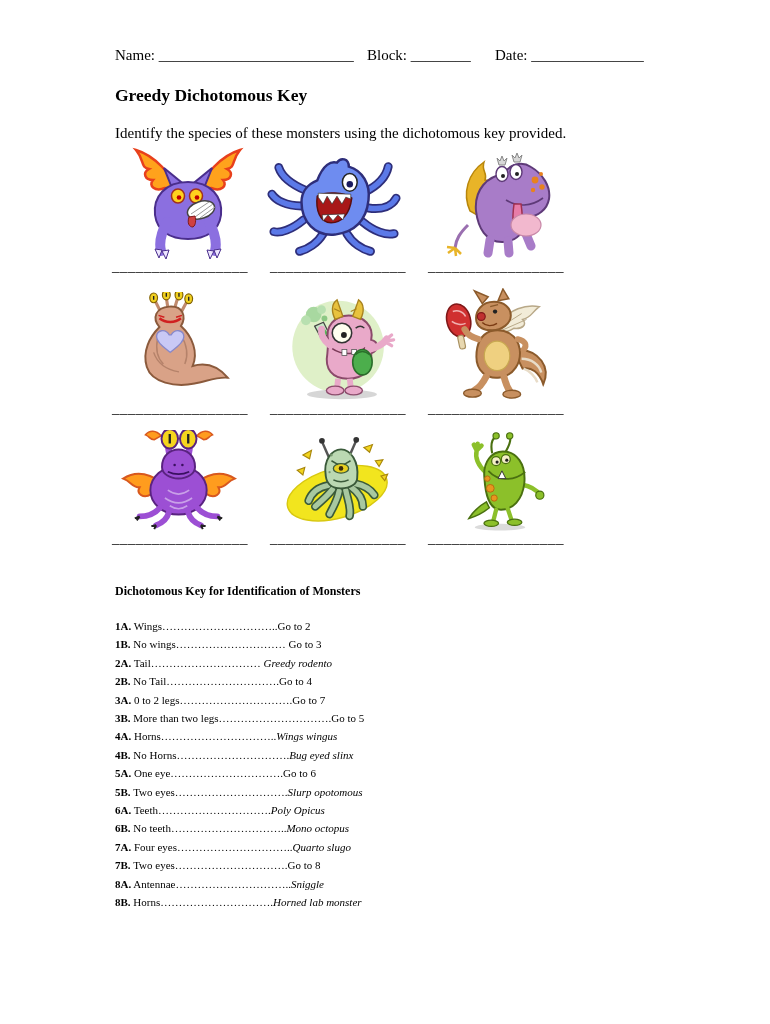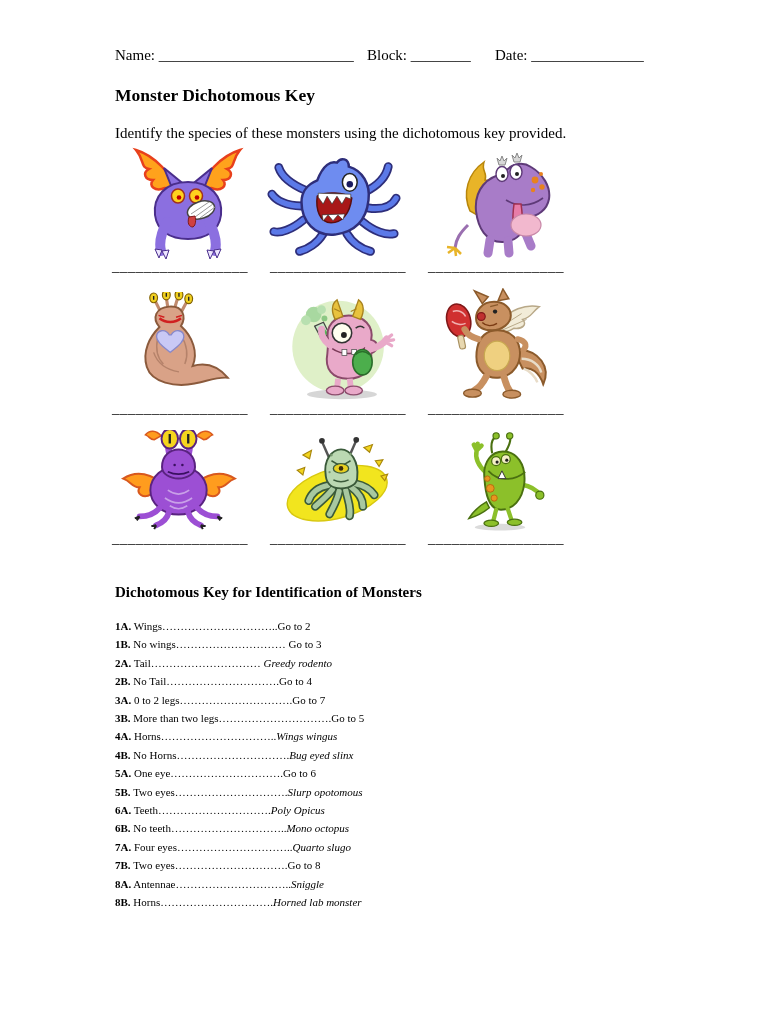--- a/index.html
+++ b/index.html
@@ -5,37 +5,37 @@
   html,body{margin:0;padding:0;background:#fff;}
   .page{position:relative;width:770px;height:1022px;background:#fff;overflow:hidden;
         font-family:"Liberation Serif",serif;color:#000;}
   .abs{position:absolute;}
   .hdr{font-size:15px;white-space:pre;}
   .title{font-size:17.5px;font-weight:bold;}
   .instr{font-size:15px;margin-top:19px;}
   .cell{position:absolute;display:flex;align-items:center;justify-content:center;}
   .cell svg{width:100%;height:100%;}
   .blank{position:absolute;font-size:15px;letter-spacing:.5px;white-space:pre;font-style:italic;}
-  .key-head{font-size:15px;font-weight:bold;}
+  .key-head{font-size:12px;font-weight:bold;}
   .key-rows{position:absolute;left:115px;top:617px;}
   .key-row{font-size:11px;line-height:18.4px;white-space:pre;}
   .key-row b{font-weight:bold;}
   .species{font-style:italic;}
   .goto{font-style:normal;}
 </style>
 </head>
 <body>
 
 <div class="page">
 
   <span class="abs hdr" style="left:115px;top:47px"><span>Name:</span> <span>__________________________</span></span>
   <span class="abs hdr" style="left:367px;top:47px"><span>Block:</span> <span>________</span></span>
   <span class="abs hdr" style="left:495px;top:47px"><span>Date:</span> <span>_______________</span></span>
 
-  <div class="abs title" style="left:115px;top:85px">Monster Dichotomous Key</div>
+  <div class="abs title" style="left:115px;top:85px">Greedy Dichotomous Key</div>
   <div class="abs instr" style="left:115px;top:106px">Identify the species of these monsters using the dichotomous key provided.</div>
 
   <div class="cell" style="left:118px;top:140px;width:140px;height:120px">
     <svg viewBox="0 0 140 120" aria-label="purple-winged-gargoyle-monster">
       <path d="M64 54 C52 34 38 16 18 10 C27 21 22 27 31 29 C24 33 27 40 35 40 C30 46 37 52 47 48 C53 50 60 52 64 58 Z" fill="#FFA21C" stroke="#E8401C" stroke-width="2.5"></path>
       <path d="M76 54 C88 34 102 16 122 10 C113 21 118 27 109 29 C116 33 113 40 105 40 C110 46 103 52 93 48 C87 50 80 52 76 58 Z" fill="#FFA21C" stroke="#E8401C" stroke-width="2.5"></path>
       <path d="M54 48 L46 28 L63 42 Z" fill="#8B6FE0" stroke="#4A2E8C" stroke-width="2"></path>
       <path d="M86 48 L94 28 L77 42 Z" fill="#8B6FE0" stroke="#4A2E8C" stroke-width="2"></path>
       <path d="M70 42 C93 42 105 57 103 75 C101 91 88 99 70 99 C52 99 39 91 37 75 C35 57 47 42 70 42 Z" fill="#8B6FE0" stroke="#4A2E8C" stroke-width="2"></path>
       <path d="M49 82 C43 93 41 103 43 111" stroke="#8B6FE0" stroke-width="10" fill="none" stroke-linecap="round"></path>

